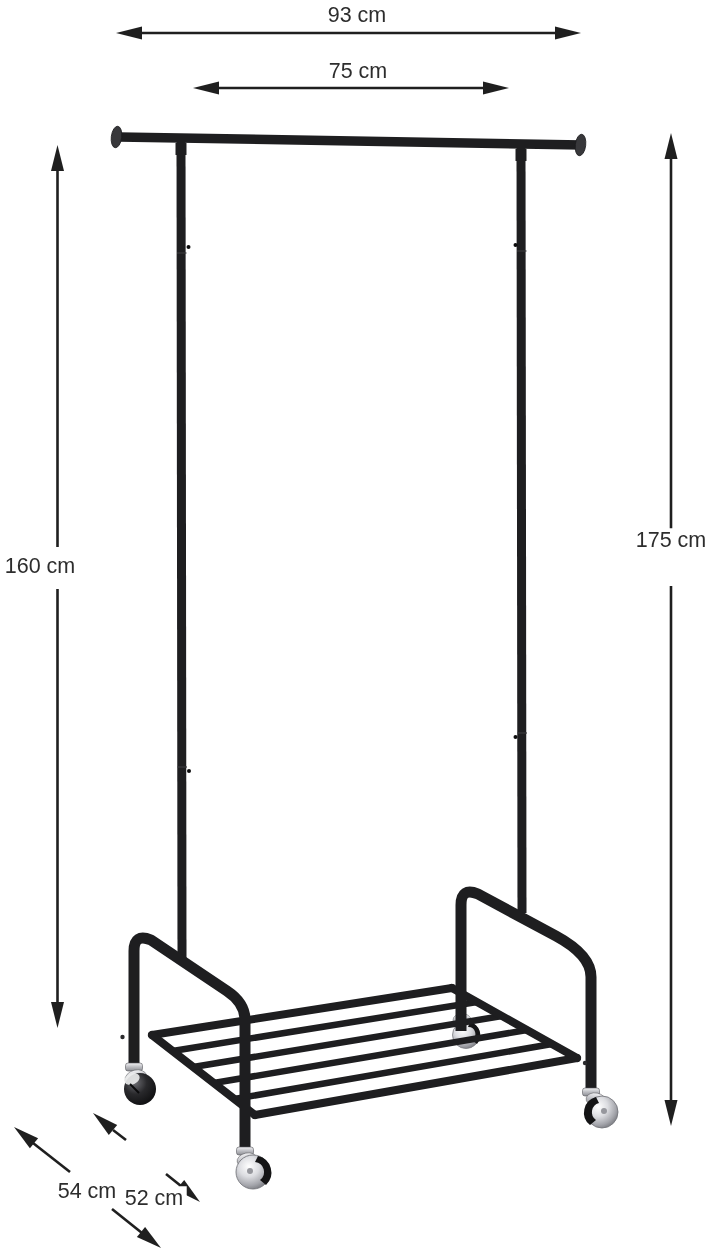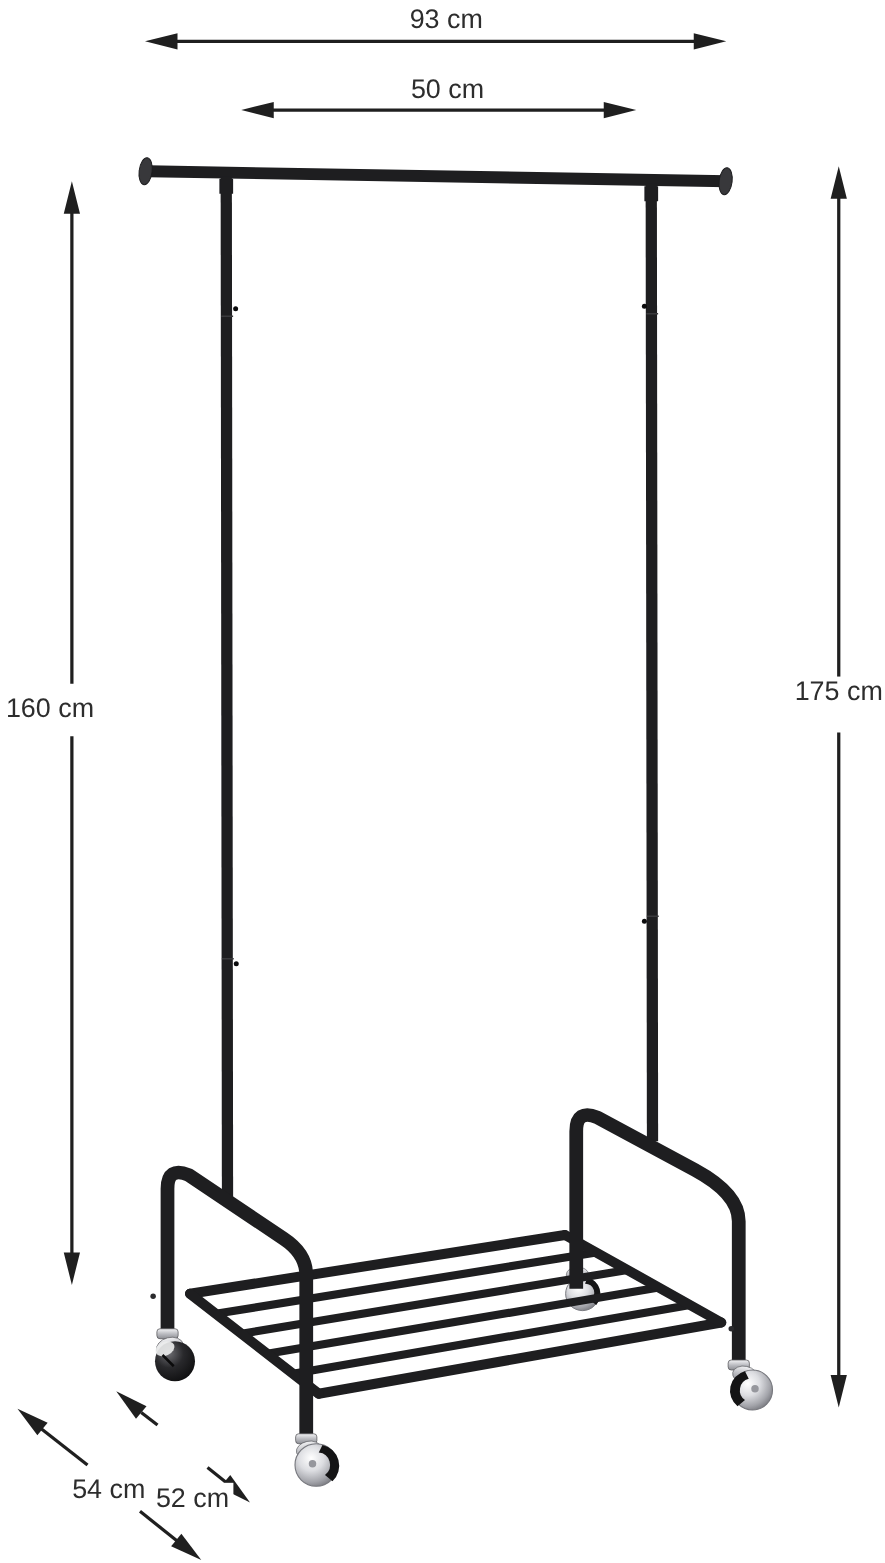--- a/index.html
+++ b/index.html
@@ -160,18 +160,18 @@
       <g>
         <line class="dim" x1="33" y1="1143" x2="70" y2="1172"></line>
         <polygon class="dimhead" points="14,1127 29.9,1148.2 38.1,1138.2"></polygon>
         <line class="dim" x1="112" y1="1209" x2="142" y2="1233"></line>
         <polygon class="dimhead" points="161,1248 136.9,1237 145.1,1227"></polygon>
       </g>
     </g>
   </svg>
 
   <span class="dim-label" style="left:357px;top:16px">93 cm</span>
-  <span class="dim-label" style="left:358px;top:72px">50 cm</span>
+  <span class="dim-label" style="left:358px;top:72px">75 cm</span>
   <span class="dim-label" style="left:40px;top:567px">160 cm</span>
-  <span class="dim-label" style="left:671px;top:554px">175 cm</span>
+  <span class="dim-label" style="left:671px;top:541px">175 cm</span>
   <span class="dim-label" style="left:154px;top:1199px">52 cm</span>
   <span class="dim-label" style="left:87px;top:1192px">54 cm</span>
 </div>
 
 </body></html>

